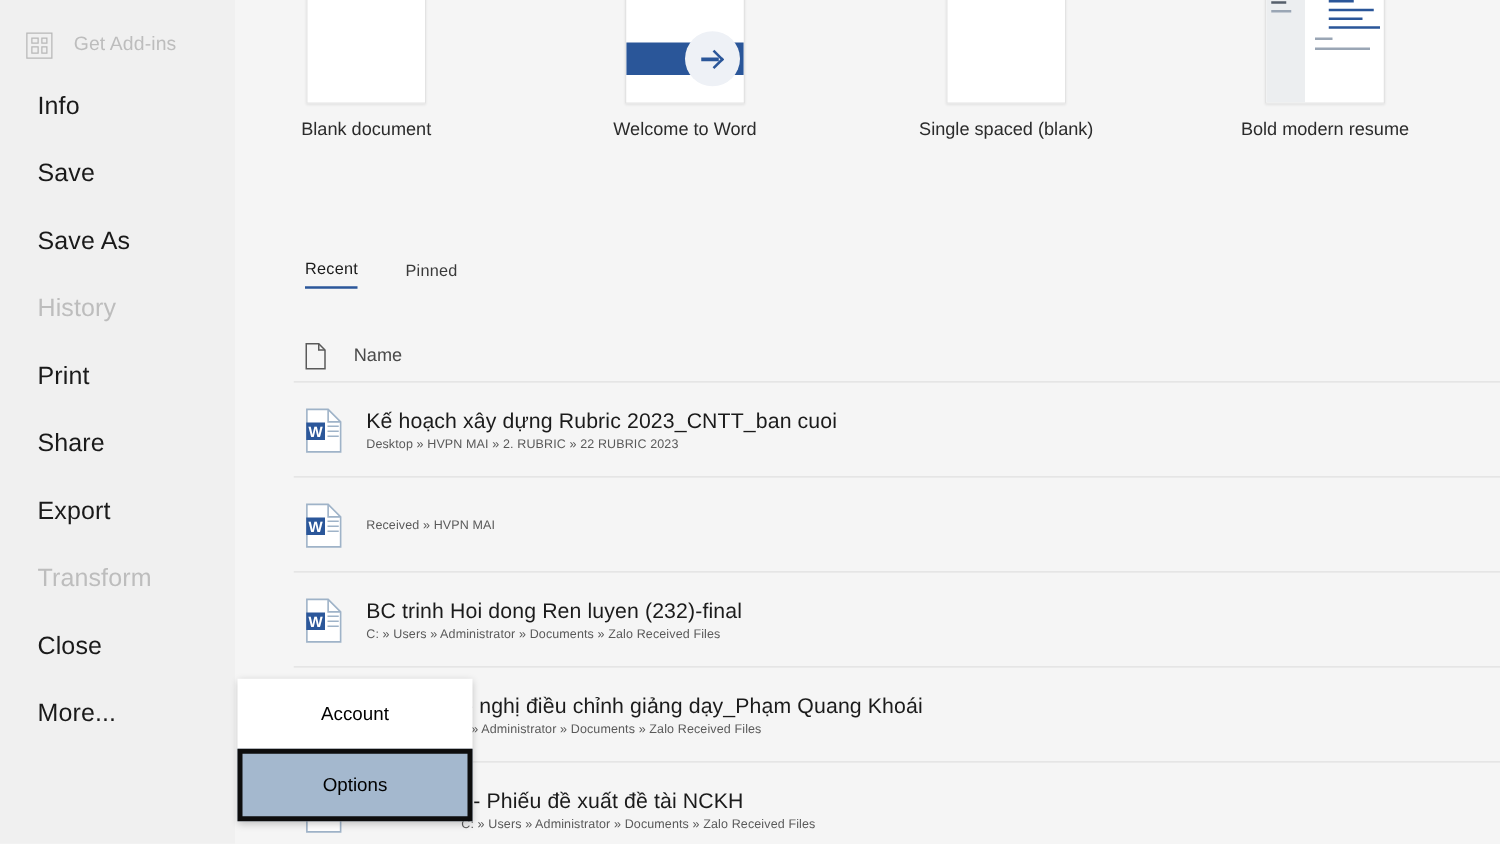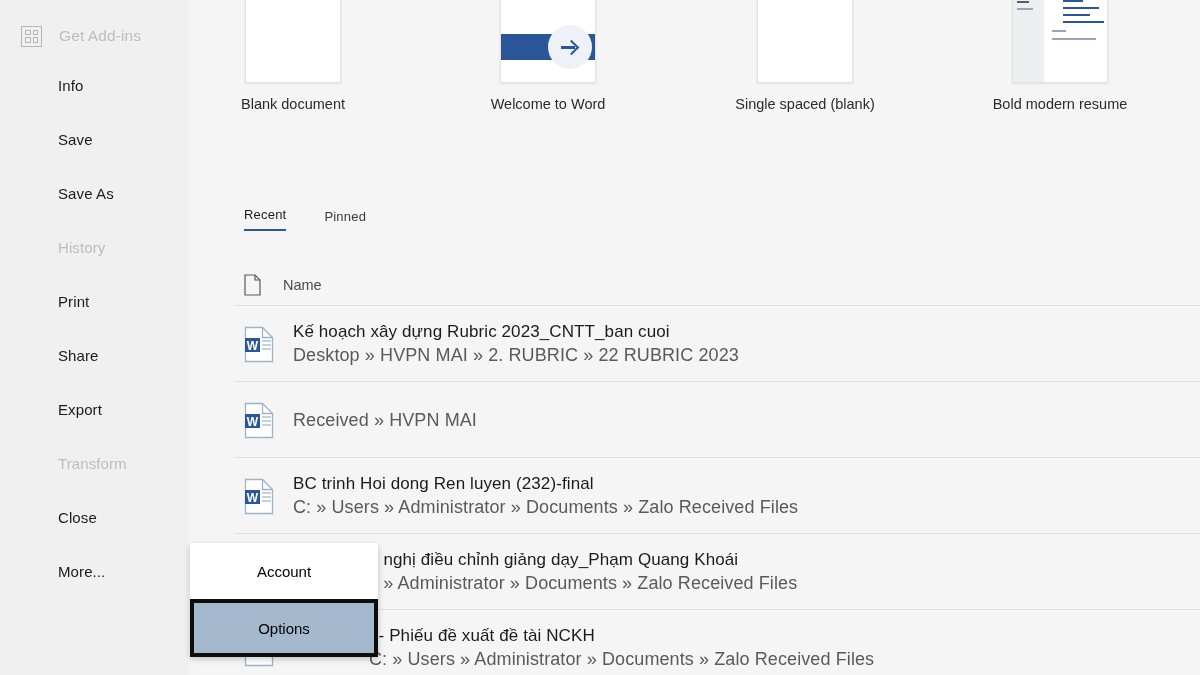--- a/index.html
+++ b/index.html
@@ -30,22 +30,22 @@
     display: grid;
     grid-template-columns: 1fr 1fr;
     grid-template-rows: 1fr 1fr;
     gap: 2px; padding: 3px;
   }
   .addins-icon i { display:block; border: 1.3px solid #b7b7b7; }
   .addins-label { font-size: 15.5px; color: #bdbdbd; letter-spacing: .1px; }
 
   .nav-item {
     height: 54px; display: flex; align-items: center;
-    padding-left: 58px;
-    font-size: 15px; color: #1a1a1a;
+    padding-left: 30px;
+    font-size: 20px; color: #1a1a1a;
     letter-spacing: .1px; cursor: pointer;
   }
   .nav-item.disabled { color: #bdbdbd; cursor: default; }
 
   
   #main {
     flex: 1 1 auto; height: 675px;
     background: #f5f5f5;
     position: relative;
     overflow: hidden;
@@ -134,21 +134,21 @@
   
   .doc-row {
     position: absolute; left: 56px; right: 0;
     height: 74px;
     display: flex; align-items: center; gap: 19px;
     cursor: pointer;
   }
   .word-icon { width: 30px; height: 37px; flex: 0 0 30px; }
   .doc-text { display: flex; flex-direction: column; gap: 3px; }
   .doc-title { font-size: 17px; color: #1b1b1b; letter-spacing: .1px; white-space: nowrap;}
-  .doc-path  { font-size: 18px; color: #5a5a5a; letter-spacing: .1px; white-space: nowrap;}
+  .doc-path  { font-size: 10px; color: #5a5a5a; letter-spacing: .1px; white-space: nowrap;}
 
   
   #ctx-menu {
     position: absolute; left: 190px; top: 543px;
     width: 188px;
     background: #ffffff;
     box-shadow: 0 2px 6px rgba(0,0,0,.22);
     z-index: 40;
   }
   .ctx-item {

